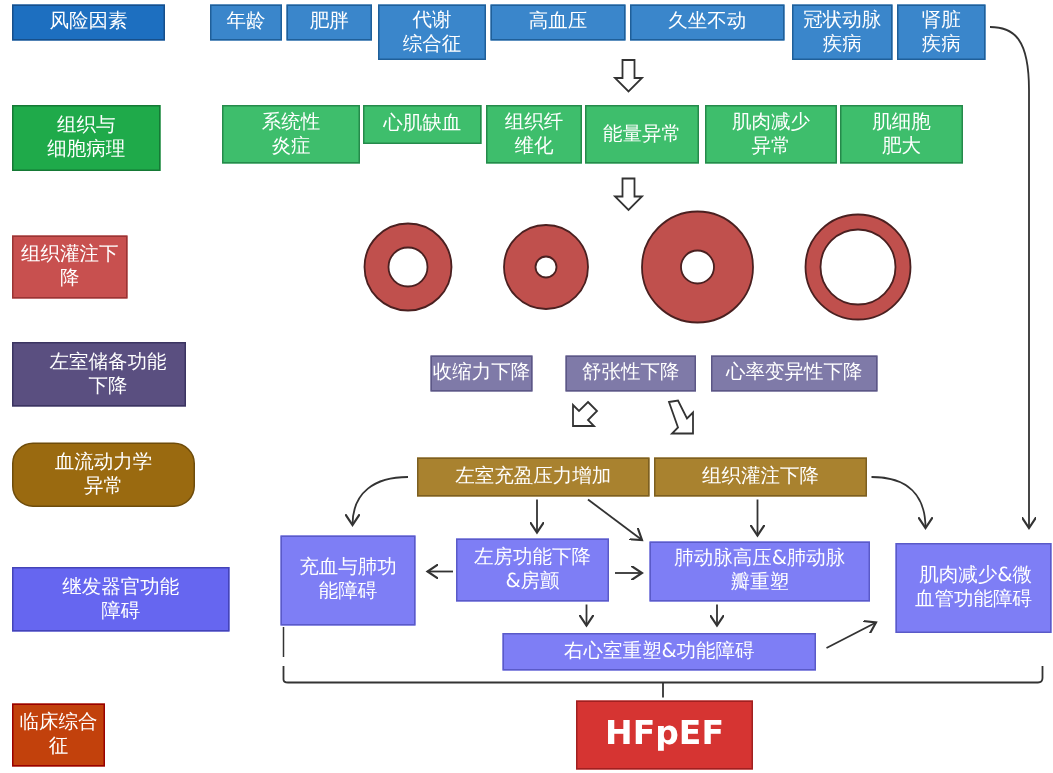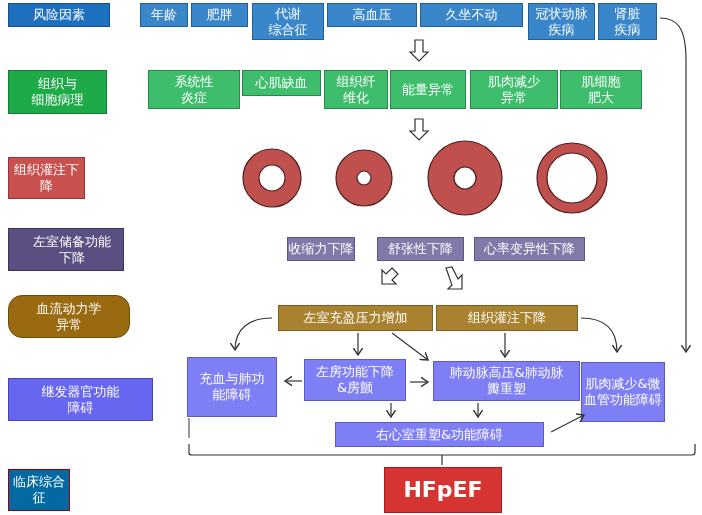--- a/index.html
+++ b/index.html
@@ -10,21 +10,21 @@
   .blue-lab{background:#1d6fc0;border:1px solid #164f8b;}
   .green{background:#3ebe6c;border:1px solid #258a4b;font-size:13px;}
   .green-lab{background:#1faa4a;border:1px solid #157935;}
   .red-lab{background:#c8504f;border:1px solid #9a3434;}
   .purple-lab{background:#5a4f80;border:1px solid #3b3461;padding-left:12px;}
   .purpl{background:#7f7aa8;border:1px solid #5c5786;font-size:13px;}
   .gold-lab{background:#9a6a10;border:1px solid #6e4c0b;}
   .gold{background:#a9822f;border:1px solid #7c5f21;font-size:13px;text-align:right;}
   .violet-lab{background:#6666f0;border:1px solid #4444b8;}
   .violet{background:#7e7ef5;border:1px solid #5a5ac8;font-size:13px;}
-  .crimson-lab{background:#0369a1;border:1px solid #990000;}
+  .crimson-lab{background:#c2410c;border:1px solid #990000;}
   .hfpef{background:#d63432;border:1px solid #a02020;font-weight:bold;font-size:22px;}
   svg.overlay{position:absolute;left:0;top:0;pointer-events:none;}
 </style>
 </head>
 <body>
 
 <div class="box lab blue-lab" style="left:8px;top:3px;width:102px;height:24px;">风险因素</div>
 <div class="box lab green-lab" style="left:8px;top:70px;width:99px;height:44px;">组织与
 细胞病理</div>
 <div class="box lab red-lab" style="left:8px;top:157px;width:77px;height:42px;">组织灌注下降</div>
@@ -64,21 +64,21 @@
 
 <div class="box gold" style="left:278px;top:305px;width:155px;height:26px;">左室充盈压力增加</div>
 <div class="box gold" style="left:436px;top:305px;width:142px;height:26px;">组织灌注下降</div>
 
 <div class="box violet" style="left:187px;top:357px;width:90px;height:60px;">充血与肺功
 能障碍</div>
 <div class="box violet" style="left:304px;top:359px;width:102px;height:42px;">左房功能下降
 &amp;房颤</div>
 <div class="box violet" style="left:433px;top:361px;width:147px;height:40px;">肺动脉高压&amp;肺动脉
 瓣重塑</div>
-<div class="box violet" style="left:581px;top:362px;width:84px;height:60px;">肌肉减少&amp;微
+<div class="box violet" style="left:597px;top:362px;width:104px;height:60px;text-align:right;">肌肉减少&amp;微
 血管功能障碍</div>
 <div class="box violet" style="left:335px;top:422px;width:209px;height:25px;">右心室重塑&amp;功能障碍</div>
 
 <div class="box hfpef" style="left:384px;top:467px;width:118px;height:46px;">HFpEF</div>
 
 <svg class="overlay" width="702" height="515" viewBox="0 0 702 515">
   <defs>
     <marker id="ah" markerWidth="8" markerHeight="8" refX="6" refY="4" orient="auto">
       <path d="M0,0 L6,4 L0,8" fill="none" stroke="#333" stroke-width="1.2"></path>
     </marker>

